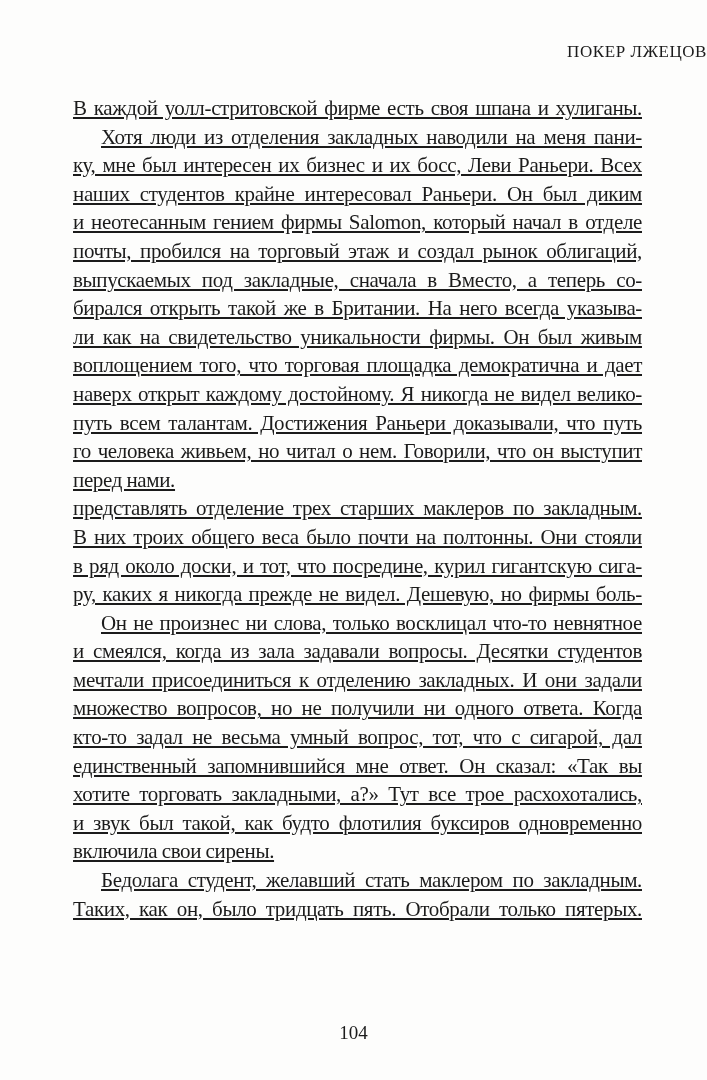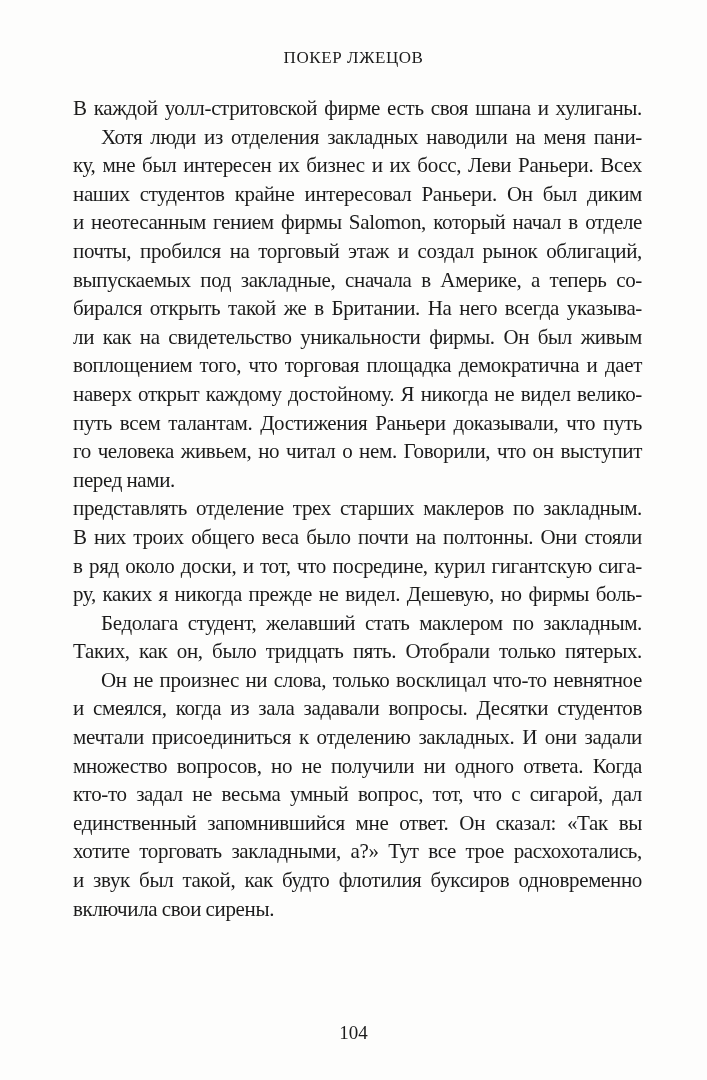--- a/index.html
+++ b/index.html
@@ -10,44 +10,45 @@
     body {
       width: 707px;
       height: 1080px;
       position: relative;
       overflow: hidden;
       color: #1b1b1b;
       font-family: "Liberation Serif", "DejaVu Serif", serif;
     }
     .running-head {
       position: absolute;
-      top: 47px;
+      top: 41px;
       left: 0;
       width: 707px;
-      text-align: center;
+      text-align: right;
       font-size: 17px;
       letter-spacing: 0.6px;
       line-height: 22px;
     }
     .body-text {
       position: absolute;
       top: 94px;
       left: 73px;
       width: 569px;
     }
     .line {
       display: block;
       height: 28.6px;
       line-height: 28.6px;
       font-size: 21px;
       white-space: nowrap;
       text-align: justify;
       text-align-last: justify;
       letter-spacing: -0.35px;
       word-spacing: -0.5px;
+      text-decoration: underline;
     }
     .line.indent {
       padding-left: 28px;
     }
     .line.last {
       text-align-last: left;
     }
     .page-number {
       position: absolute;
       top: 1021px;
@@ -68,48 +69,48 @@
   <div>
     <span class="line">В каждой уолл-стритовской фирме есть своя шпана и хулиганы.</span>
   </div>
 
   <div>
     <span class="line indent">Хотя люди из отделения закладных наводили на меня пани-</span>
     <span class="line">ку, мне был интересен их бизнес и их босс, Леви Раньери. Всех</span>
     <span class="line">наших студентов крайне интересовал Раньери. Он был диким</span>
     <span class="line">и неотесанным гением фирмы Salomon, который начал в отделе</span>
     <span class="line">почты, пробился на торговый этаж и создал рынок облигаций,</span>
-    <span class="line">выпускаемых под закладные, сначала в Америке, а теперь со-</span>
+    <span class="line">выпускаемых под закладные, сначала в Вместо, а теперь со-</span>
     <span class="line">бирался открыть такой же в Британии. На него всегда указыва-</span>
     <span class="line">ли как на свидетельство уникальности фирмы. Он был живым</span>
     <span class="line">воплощением того, что торговая площадка демократична и дает</span>
     <span class="line">наверх открыт каждому достойному. Я никогда не видел велико-</span>
     <span class="line">путь всем талантам. Достижения Раньери доказывали, что путь</span>
     <span class="line">го человека живьем, но читал о нем. Говорили, что он выступит</span>
     <span class="line last">перед нами.</span>
   </div>
 
   <div>
     <span class="line">представлять отделение трех старших маклеров по закладным.</span>
     <span class="line">В них троих общего веса было почти на полтонны. Они стояли</span>
     <span class="line">в ряд около доски, и тот, что посредине, курил гигантскую сига-</span>
     <span class="line">ру, каких я никогда прежде не видел. Дешевую, но фирмы боль-</span>
   </div>
 
   <div>
-    <span class="line indent">Бедолага студент, желавший стать маклером по закладным.</span>
-    <span class="line">Таких, как он, было тридцать пять. Отобрали только пятерых.</span>
-  </div>
-
-  <div>
     <span class="line indent">Он не произнес ни слова, только восклицал что-то невнятное</span>
     <span class="line">и смеялся, когда из зала задавали вопросы. Десятки студентов</span>
     <span class="line">мечтали присоединиться к отделению закладных. И они задали</span>
     <span class="line">множество вопросов, но не получили ни одного ответа. Когда</span>
     <span class="line">кто-то задал не весьма умный вопрос, тот, что с сигарой, дал</span>
     <span class="line">единственный запомнившийся мне ответ. Он сказал: «Так вы</span>
     <span class="line">хотите торговать закладными, а?» Тут все трое расхохотались,</span>
     <span class="line">и звук был такой, как будто флотилия буксиров одновременно</span>
     <span class="line last">включила свои сирены.</span>
   </div>
+
+  <div>
+    <span class="line indent">Бедолага студент, желавший стать маклером по закладным.</span>
+    <span class="line">Таких, как он, было тридцать пять. Отобрали только пятерых.</span>
+  </div>
 </div>
 
 <div class="page-number">104</div>
 
 </body></html>

